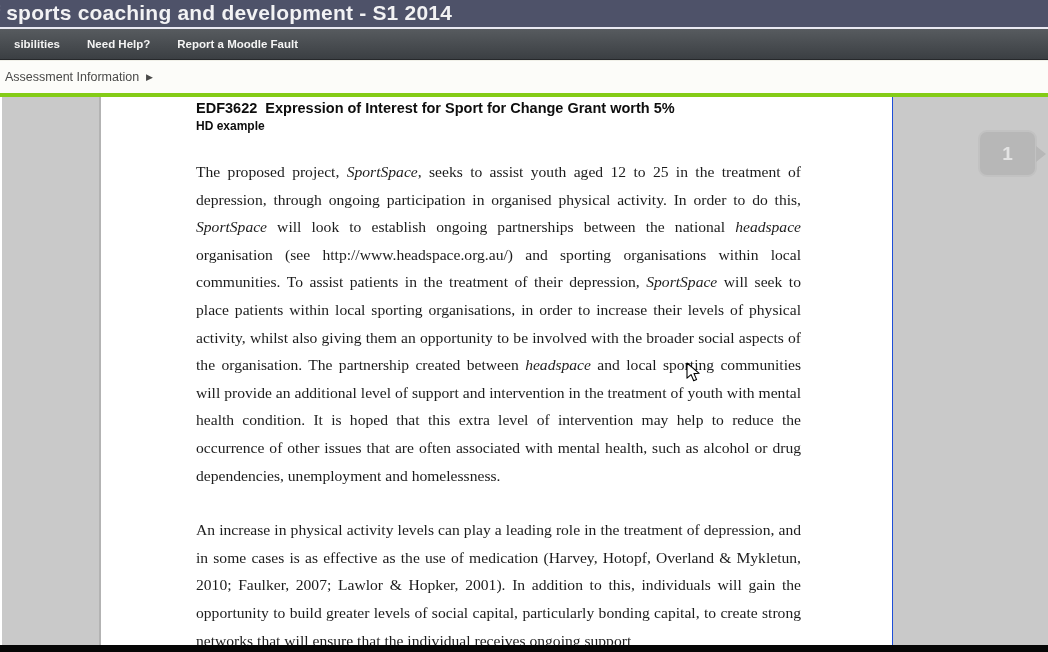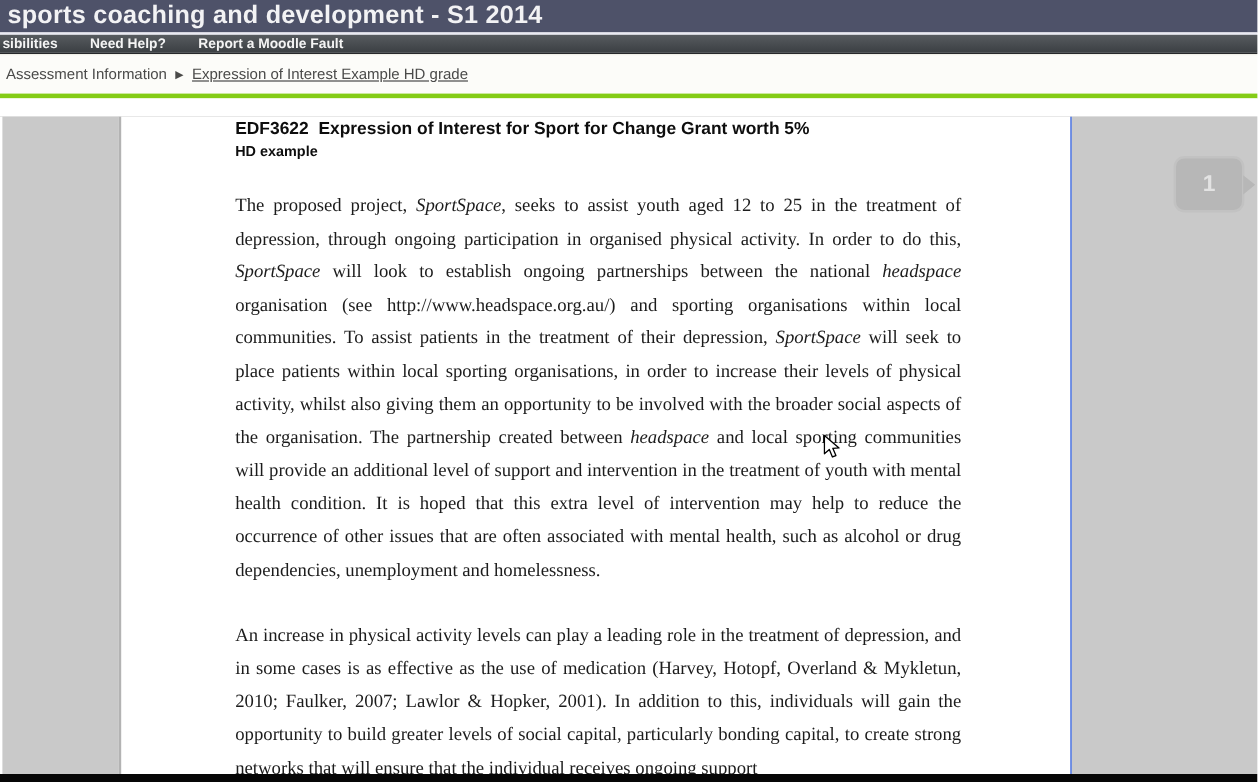--- a/index.html
+++ b/index.html
@@ -13,23 +13,23 @@
   }
   .app-header .title {
     color: #f2f2f4; font-weight: bold; font-size: 21px; line-height: 27px;
     white-space: nowrap; margin-left: -7px; margin-top: -2px;
     letter-spacing: 0.2px;
   }
   .header-separator { height: 2px; background: #e9e9f2; }
 
   
   .navbar {
-    height: 16px; background: linear-gradient(#575b5f, #3b3f43);
+    height: 31px; background: linear-gradient(#575b5f, #3b3f43);
     border-bottom: 1px solid #26282b;
-    display: flex; align-items: center; gap: 27px; padding-left: 2px;
+    display: flex; align-items: center; gap: 27px; padding-left: 14px;
     overflow: hidden;
   }
   .navbar .nav-item {
     color: #f4f4f4; font-weight: bold; font-size: 11.5px; white-space: nowrap;
     cursor: pointer;
   }
 
   
   .breadcrumb-bar {
     height: 37px; background: #fcfcf9;
@@ -98,21 +98,20 @@
 
 <div class="navbar">
   <span class="nav-item">sibilities</span>
   <span class="nav-item">Need Help?</span>
   <span class="nav-item">Report a Moodle Fault</span>
 </div>
 
 <div class="breadcrumb-bar">
   <span class="crumb-section">Assessment Information</span>
   <span class="crumb-sep">▶</span>
-  <span class="crumb-link">Expression of Interest Example HD grade</span>
 </div>
 
 <div class="white-band"></div>
 
 <div class="viewer">
   <div class="left-sliver"></div>
 
   <div class="page">
     <div class="doc-heading">EDF3622  Expression of Interest for Sport for Change Grant worth 5%</div>
     <div class="doc-subheading">HD example</div>

